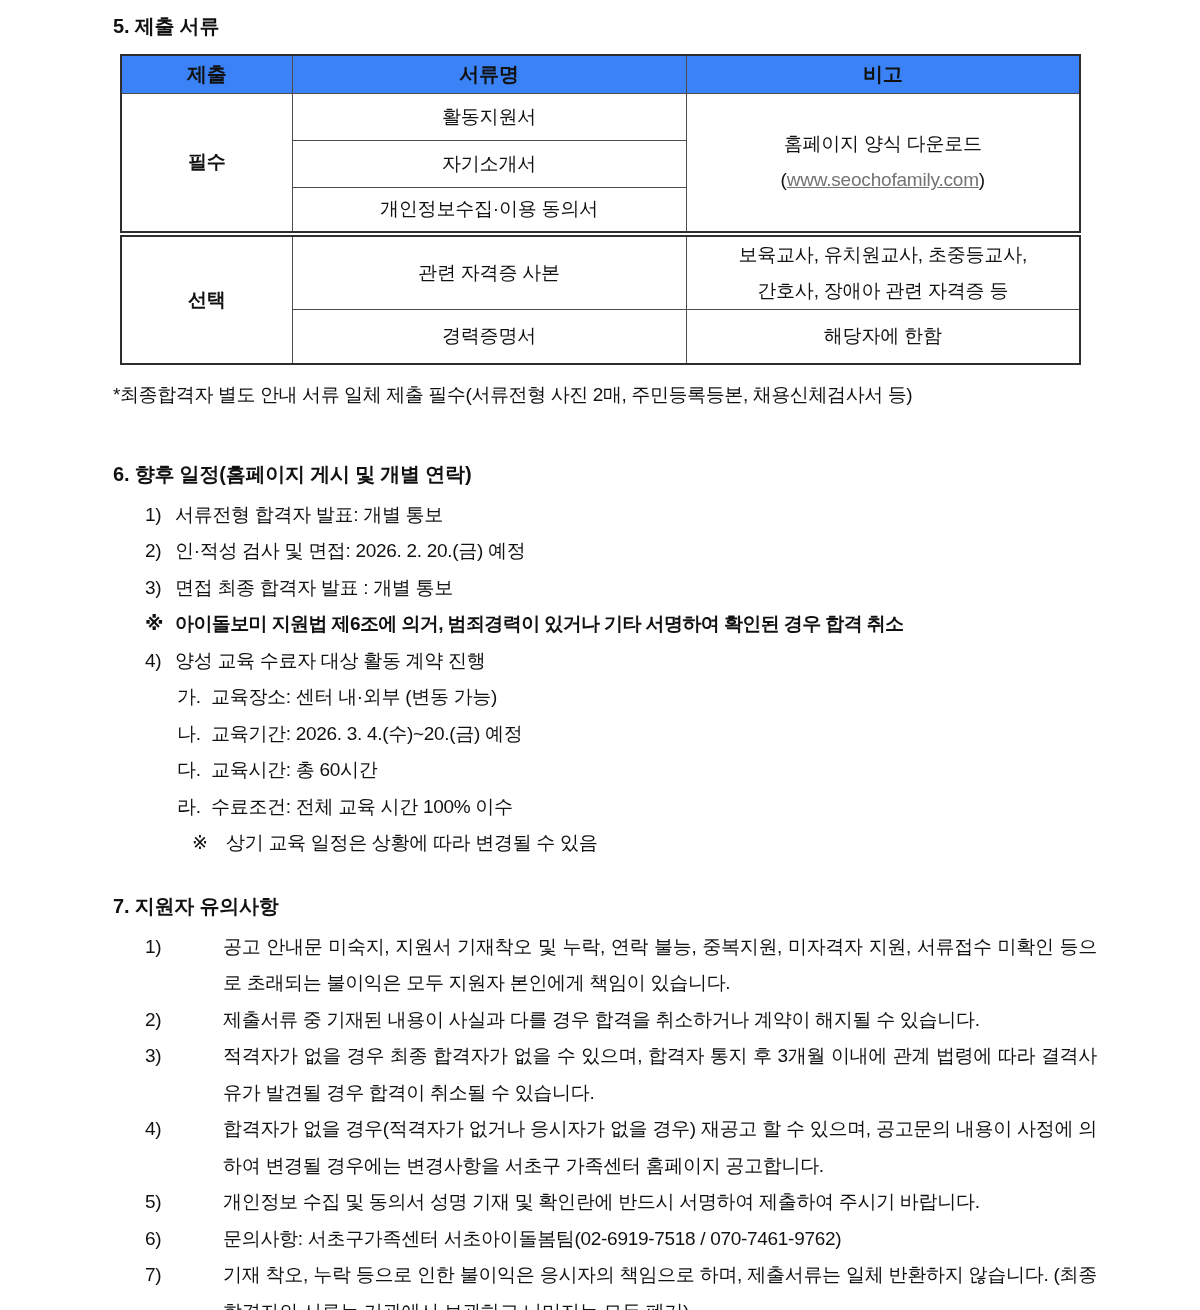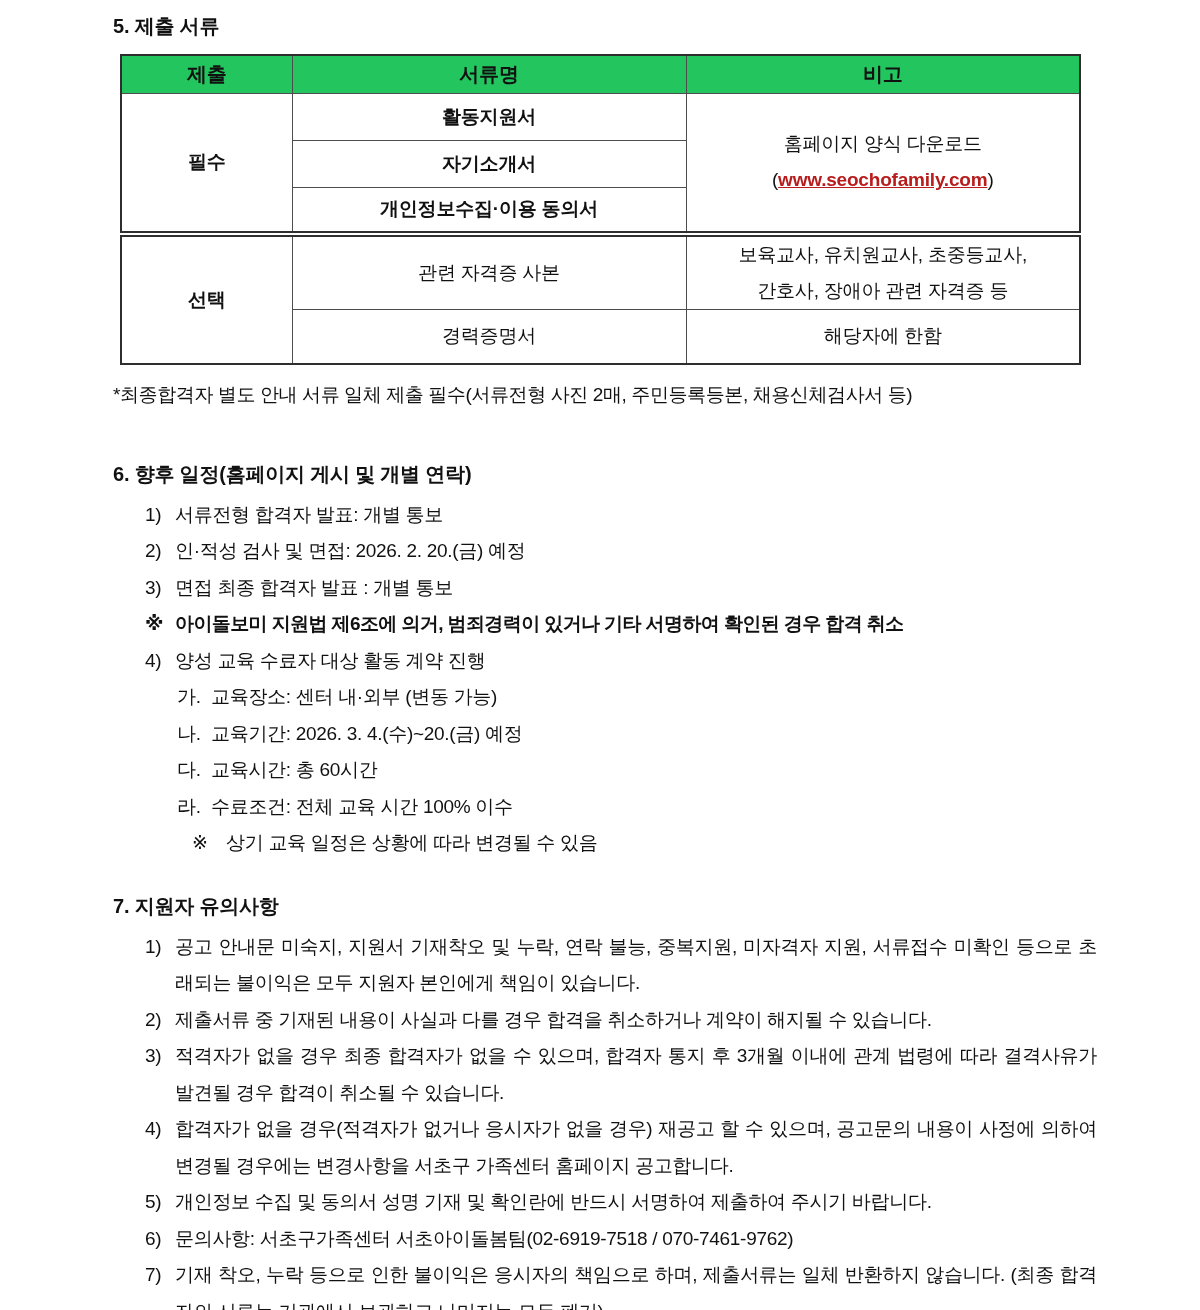--- a/index.html
+++ b/index.html
@@ -31,31 +31,31 @@
   table.doc-table col.c2 { width:394px; }
   table.doc-table col.c3 { width:394px; }
   table.doc-table th, table.doc-table td {
     border:1px solid #4d4d4d;
     text-align:center; vertical-align:middle;
     font-size:19px;
     letter-spacing:-0.2px;
   }
   table.doc-table { border:2px solid #2e2e2e; }
   table.doc-table th {
-    background:#22c55e;
+    background:#3b82f6;
     font-size:20px; font-weight:bold;
     height:38px;
   }
   tr.req-row td { height:47px; }
-  td.doc-name { font-weight:bold; }
+  td.doc-name { font-weight:normal; }
   td.group-label { font-weight:bold; }
   tr.opt-row1 td { height:66px; border-top:6px double #2e2e2e; }
   tr.opt-row2 td { height:54px; }
   td.note-cell { line-height:36px; font-weight:normal; }
-  a.doc-link { color:#b91c1c; text-decoration:underline; cursor:pointer;font-weight:bold; }
+  a.doc-link { color:#737373; text-decoration:underline; cursor:pointer; }
   .paren { color:#111111; text-decoration:none; }
 
   .footnote {
     margin:17px 0 0 113px;
     font-size:19px; letter-spacing:-0.4px;
   }
 
   
   .section6 { margin-top:52px; }
   .section7 { margin-top:30px; }
@@ -66,21 +66,21 @@
     font-size:19px;
     letter-spacing:-0.3px;
   }
   .li .marker { flex:none; width:30px; }
   .li .txt { flex:1; }
   .li.bold { font-weight:bold; letter-spacing:-0.6px; }
   .li.ind1 { margin-left:32px; }
   .li.ind1 .marker { width:34px; }
   .li.ind2 { margin-left:47px; }
   .li.ind2 .marker { width:34px; }
-  .li.just .txt { text-align:justify; }
+  .li.just .txt { text-align:justify;margin-left:48px; }
 </style>
 </head>
 <body>
 
 <div class="page">
 
   <div class="sec-title">5. 제출 서류</div>
 
   <table class="doc-table">
     <colgroup>

